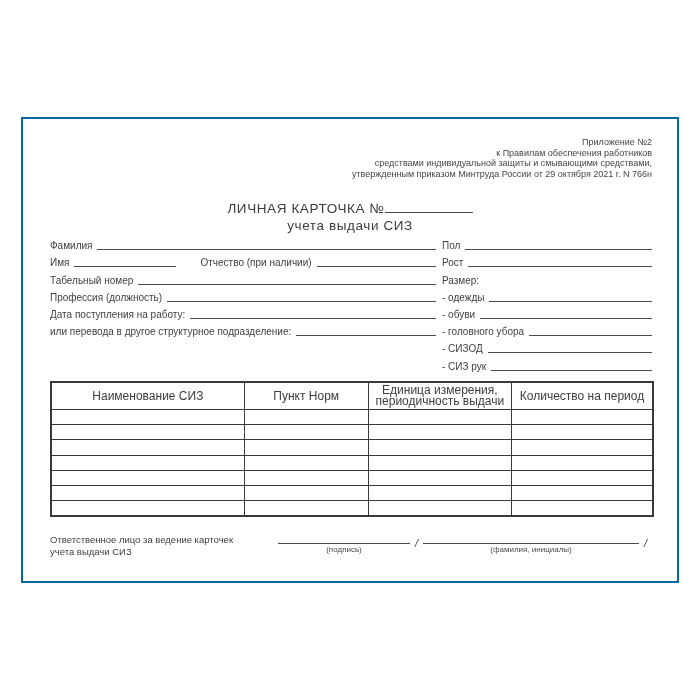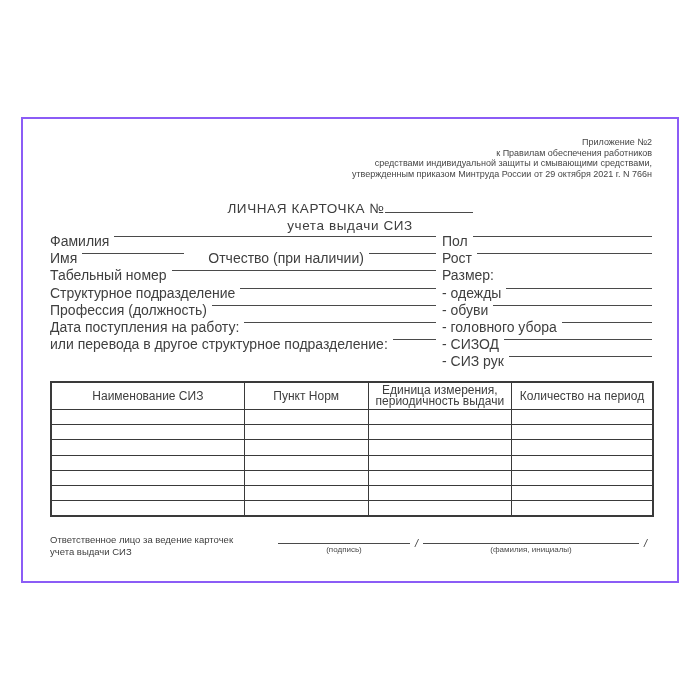--- a/index.html
+++ b/index.html
@@ -18,21 +18,21 @@
     height: 700px;
     background: #ffffff;
     overflow: hidden;
   }
   .page {
     position: absolute;
     left: 21px;
     top: 117px;
     width: 654px;
     height: 462px;
-    border: 2px solid #8b5cf6;
+    border: 2px solid #0369a1;
     background: #ffffff;
     box-sizing: content-box;
     text-decoration: underline;
   }
   
   .appendix {
     position: absolute;
     top: 18px;
     right: 25px;
     text-align: right;
@@ -74,23 +74,23 @@
     position: absolute;
     top: 116px;
     left: 27px;
     right: 25px;
     display: flex;
   }
   .fields-left { width: 386px; margin-right: 6px; }
   .fields-right { flex: 1; }
   .frow {
     display: flex;
-    align-items: flex-start;
+    align-items: flex-end;
     height: 17.2px;
-    font-size: 14px;
+    font-size: 10px;
     line-height: 12px;
     white-space: nowrap;
   }
   .frow.no-line { }
   .fline {
     flex: 1;
     border-bottom: 1px solid #4a4a4a;
     margin: 0 0 2px 5px;
     height: 1px;
   }
@@ -189,24 +189,20 @@
           <span>Имя</span>
             <span class="fline fixed"></span>
             <span class="flabel2">Отчество (при наличии)</span>
             <span class="fline"></span>
         </div>
         <div class="frow">
           <span>Табельный номер</span>
             <span class="fline"></span>
         </div>
         <div class="frow">
-          <span>Структурное подразделение</span>
-            <span class="fline"></span>
-        </div>
-        <div class="frow">
           <span>Профессия (должность)</span>
             <span class="fline"></span>
         </div>
         <div class="frow">
           <span>Дата поступления на работу:</span>
             <span class="fline"></span>
         </div>
         <div class="frow">
           <span>или перевода в другое структурное подразделение:</span>
             <span class="fline"></span>

